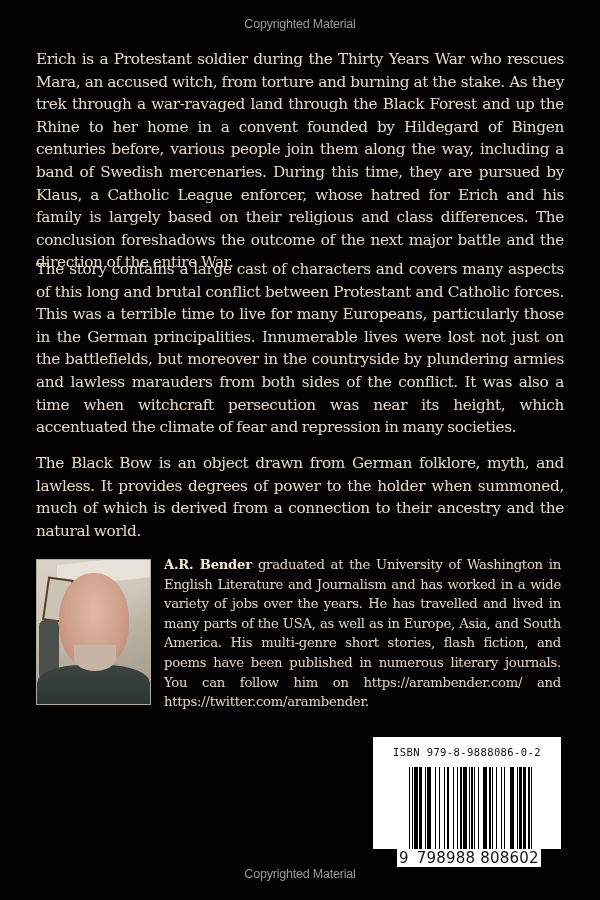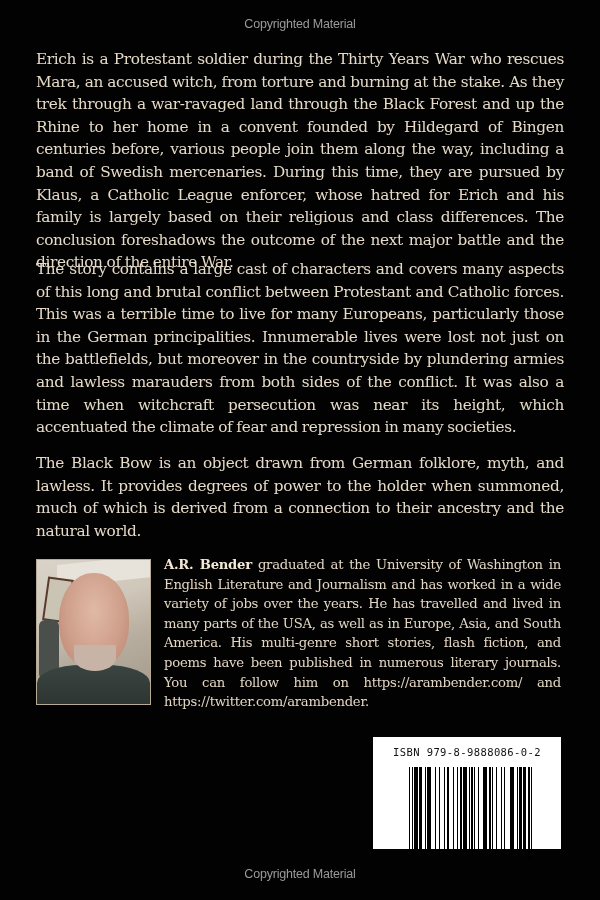--- a/index.html
+++ b/index.html
@@ -270,15 +270,16 @@
       <span style="width: 1.30526px;"></span>
       <span class="gap" style="width: 1.30526px;"></span>
       <span style="width: 1.30526px;"></span>
       <span style="width: 1.30526px;"></span>
       <span class="gap" style="width: 1.30526px;"></span>
       <span class="gap" style="width: 1.30526px;"></span>
       <span class="long" style="width: 1.30526px;"></span>
       <span class="gap" style="width: 1.30526px;"></span>
       <span class="long" style="width: 1.30526px;"></span>
     </div>
+  <div class="barcode-digits"><span class="lead">9</span><span>798988 808602</span></div>
 </div>
 
 <div class="watermark bottom">Copyrighted Material</div>
 
 </body></html>

